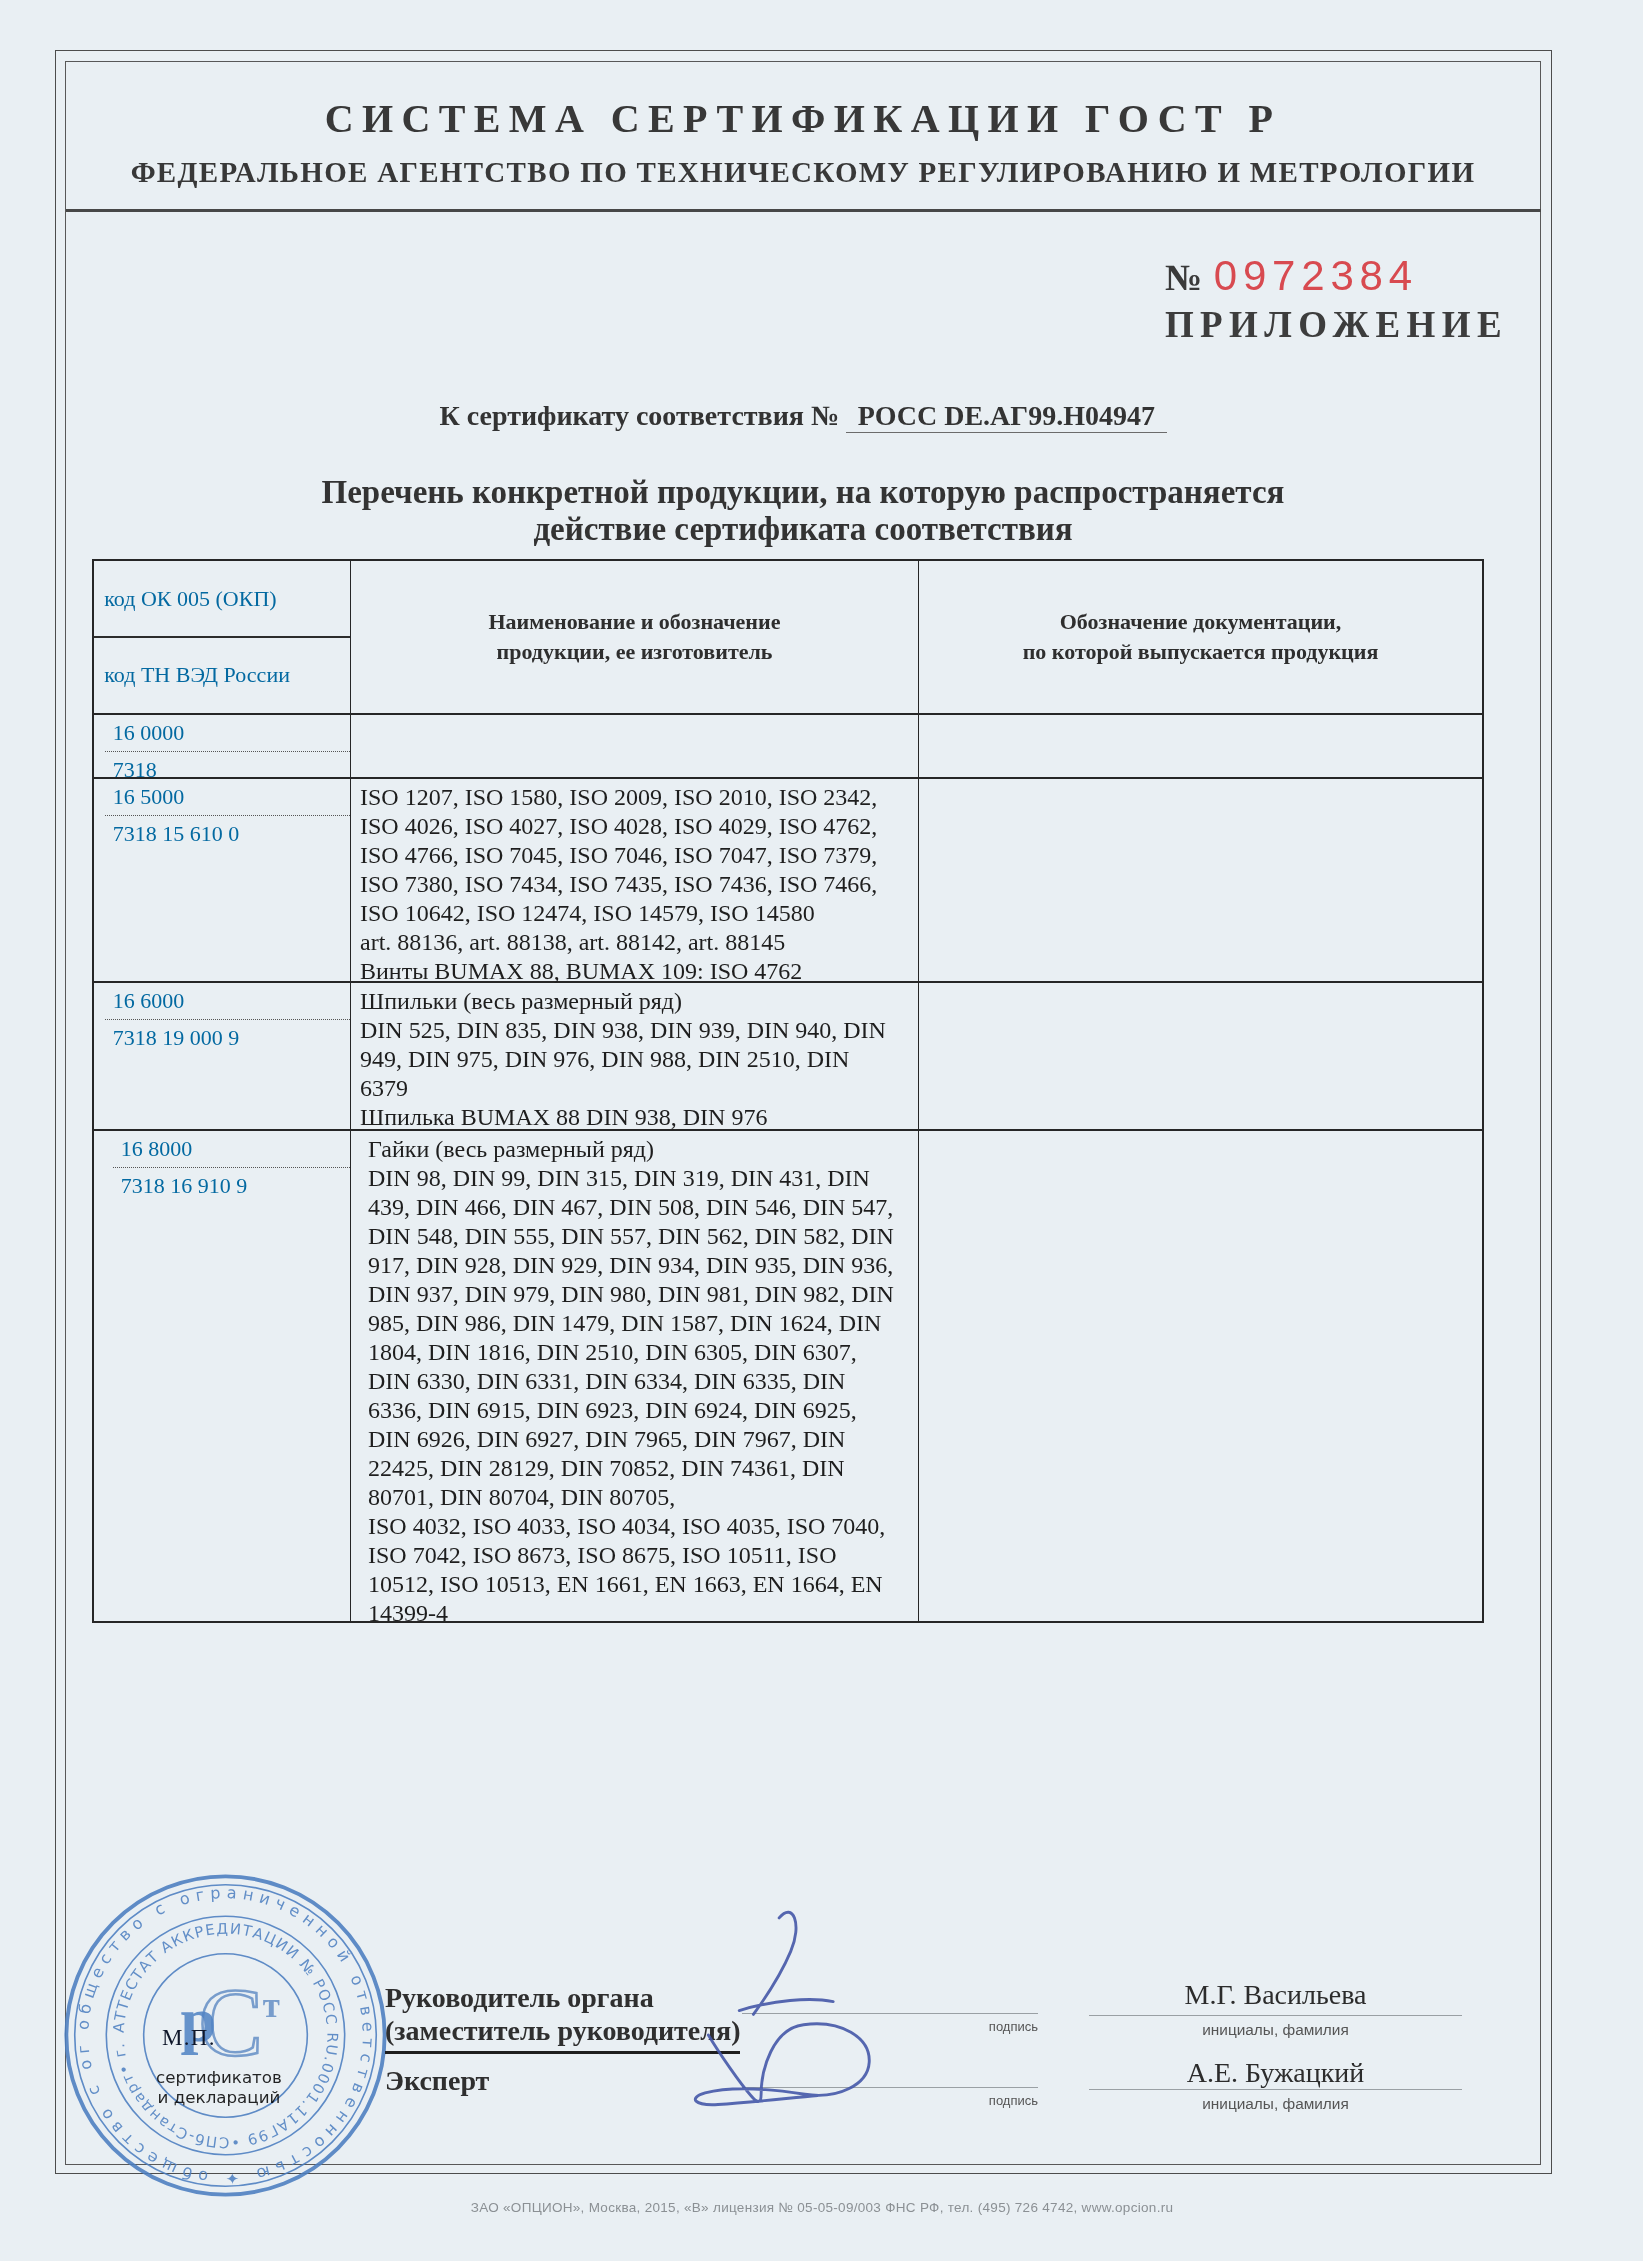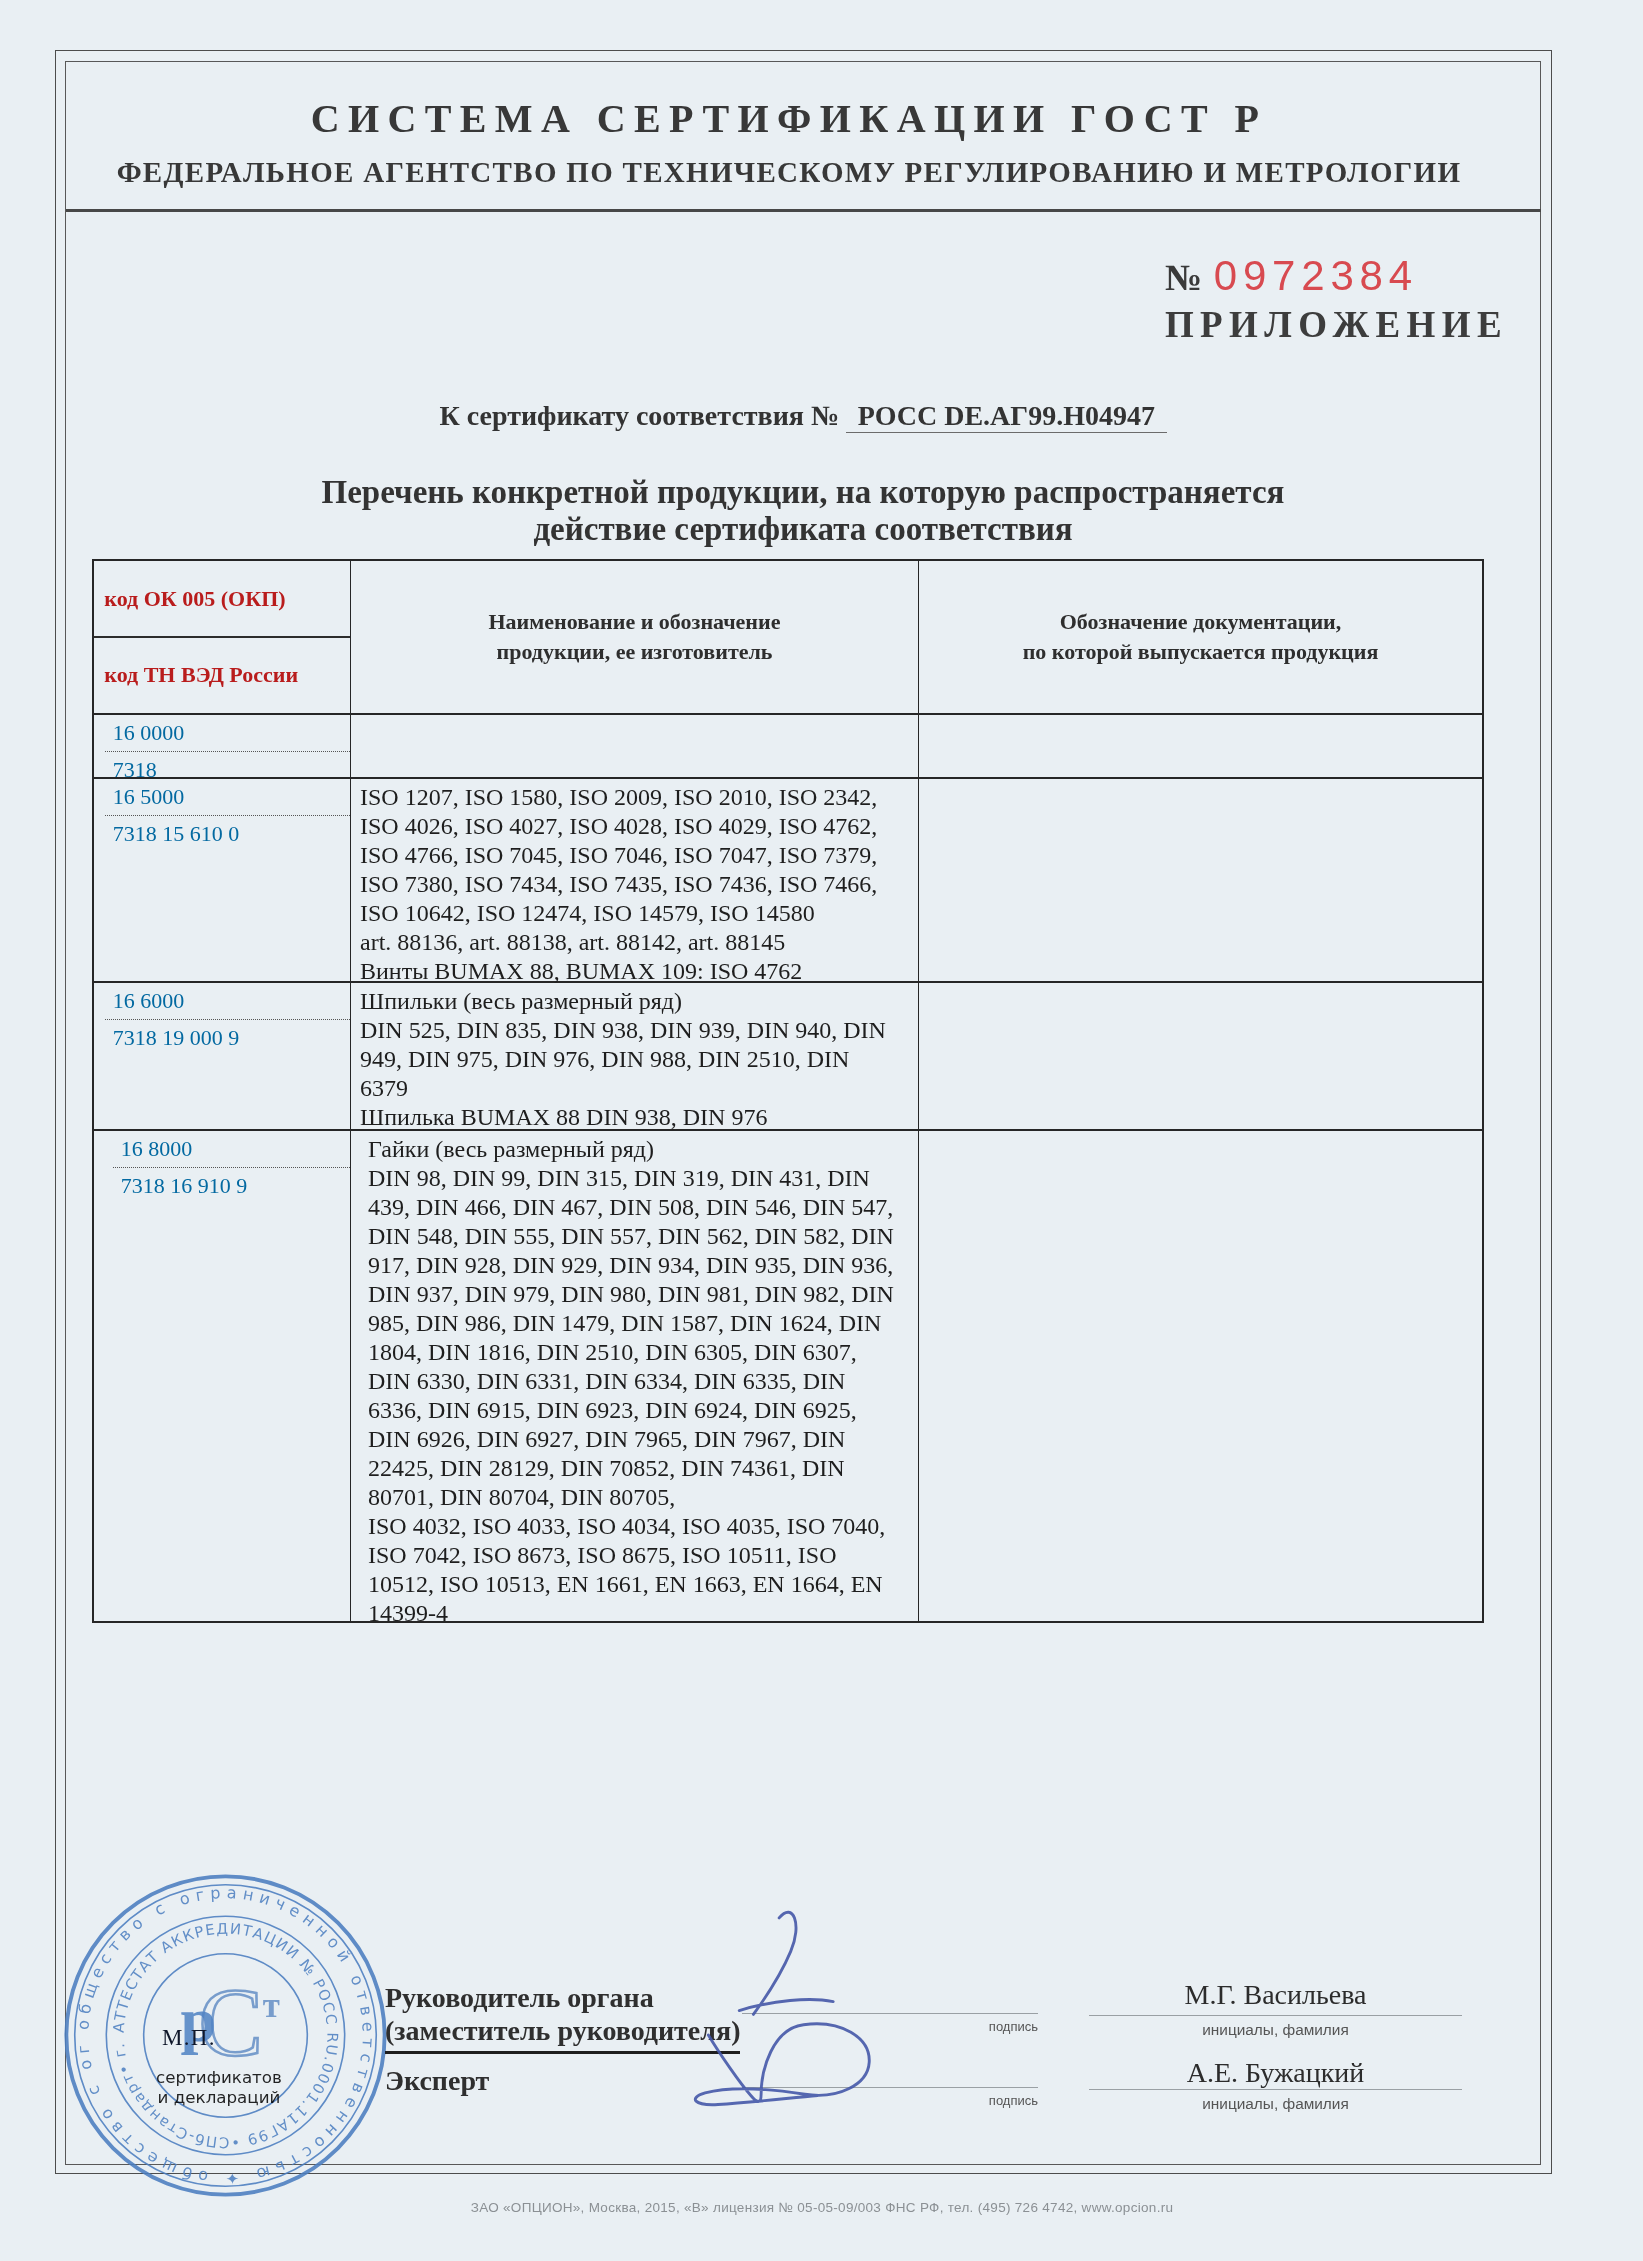--- a/index.html
+++ b/index.html
@@ -8,21 +8,21 @@
     background:#e9eff3;
     font-family:"Liberation Serif","DejaVu Serif",serif;
     color:#2b2b2b;
     position:relative;overflow:hidden;
   }
   .page{position:absolute;left:0;top:0;width:1644px;height:2261px;}
   
   .frame-outer{position:absolute;left:55px;top:50px;width:1497px;height:2124px;border:1.9px solid #4c4c4c;box-sizing:border-box;}
   .frame-inner{position:absolute;left:65px;top:61px;width:1476px;height:2104px;border:1.3px solid #585858;box-sizing:border-box;}
   
-  .hdr{position:absolute;left:52px;width:1474px;text-align:center;color:#383838;}
+  .hdr{position:absolute;left:66px;width:1474px;text-align:center;color:#383838;}
   .hdr1{top:95px;font-size:40px;font-weight:bold;letter-spacing:8.4px;}
   .hdr2{top:156px;font-size:29px;font-weight:bold;letter-spacing:1.3px;}
   .hdr-sep{position:absolute;left:66px;top:209px;width:1475px;height:2.6px;background:#474747;}
   
   .cert-no{position:absolute;left:1165px;top:252px;white-space:nowrap;}
   .cert-no .pref{font-size:37px;font-weight:bold;color:#3a3a3a;}
   .cert-no .digits{font-family:"Liberation Sans","DejaVu Sans",sans-serif;font-size:42px;letter-spacing:5.8px;color:#d84a50;margin-left:11.6px;}
   .doc-title{position:absolute;left:66px;top:303px;width:1442px;text-align:right;font-size:37px;font-weight:bold;letter-spacing:6.4px;color:#3d3d3d;}
   .subtitle{position:absolute;left:66px;top:400px;width:1474px;text-align:center;font-size:28px;font-weight:600;color:#333;}
   .subtitle .cert-ref{border-bottom:1.9px solid #6b6b6b;padding:0 11.6px 1.3px 11.6px;}
@@ -33,21 +33,21 @@
     display:grid;
     grid-template-columns:257px 568px 563px;
     grid-template-rows:154px 64px 204px 148px 490px;
     border:2.6px solid #262626;
     background:transparent;
     box-sizing:content-box;
   }
   .tbl > div{box-sizing:border-box;border-right:1.9px solid #262626;border-bottom:2.6px solid #262626;}
   .tbl > div.last-col{border-right:none;}
   .tbl > div.last-row{border-bottom:none;margin-left:8px;}
-  .th-codes{display:flex;flex-direction:column;font-size:22px;font-weight:700;color:#b91c1c;}
+  .th-codes{display:flex;flex-direction:column;font-size:22px;font-weight:400;color:#0369a1;}
   .th-codes .half{flex:1;display:flex;align-items:center;padding-left:10.3px;}
   .th-codes .divider{height:1.9px;background:#2c2c2c;width:100%;}
   .th-center{display:flex;align-items:center;justify-content:center;text-align:center;font-size:22px;font-weight:600;color:#2e2e2e;white-space:pre-line;line-height:30px;}
   .code-cell{font-size:22px;color:#0369a1;padding-left:11px;}
   .code-top{padding:5.1px 3.9px 5.1px 7.7px;border-bottom:1.9px dotted #555;}
   .code-bottom{padding:5.1px 3.9px 0 7.7px;}
   .name-cell{font-size:24px;line-height:29px;color:#1e1e1e;padding:3.9px 5.1px 2.6px 9px;white-space:pre-line;}
   .doc-cell{}
   
   .sig-role1{position:absolute;left:385px;top:1981px;font-size:28px;font-weight:bold;color:#2f2f2f;line-height:33px;}

